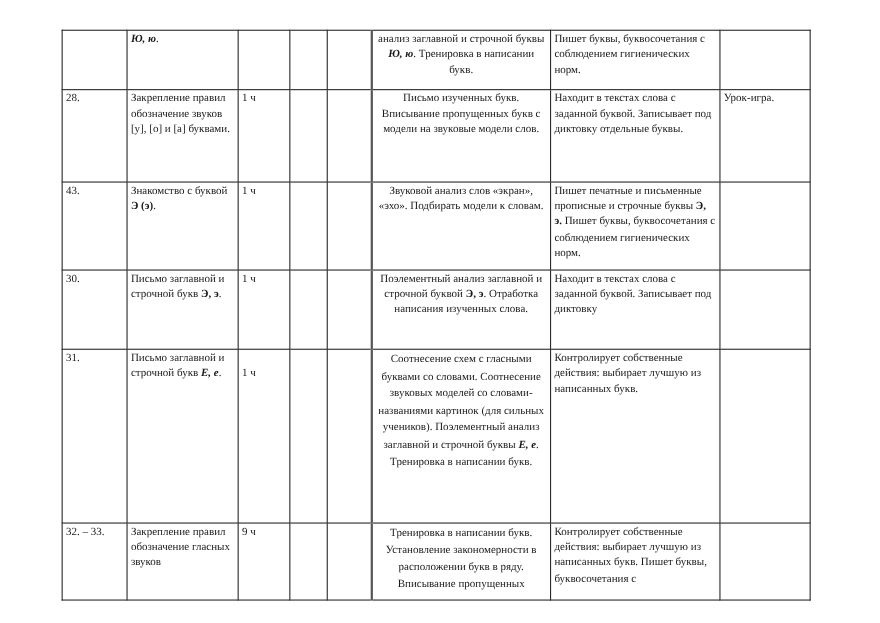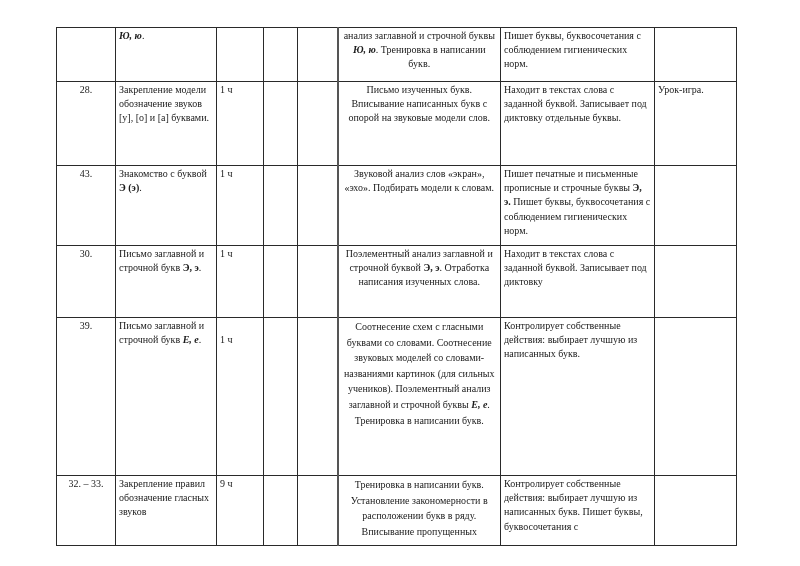--- a/index.html
+++ b/index.html
@@ -25,21 +25,21 @@
       font-size: 10px;
       line-height: 14.2px;
     }
     table.lesson-table td {
       border: 1px solid #2a2a2a;
       vertical-align: top;
       padding: 1px 3px 0 3px;
       overflow: hidden;
       word-wrap: break-word;
     }
-    td.c-num { text-align: center; padding-right: 6px; }
+    td.c-num { text-align: left; padding-right: 6px; }
     td.c-hours { text-align: left; }
     td.c-analysis { border-left: 2px solid #555555 !important; text-align: center; }
     .b-it { font-weight: bold; font-style: italic; }
     .b { font-weight: bold; }
   </style>
 </head>
 <body>
 
 <table class="lesson-table">
   <colgroup>
@@ -60,25 +60,25 @@
       <td class="c-hours"></td>
       <td></td>
       <td></td>
       <td class="c-analysis"><span>анализ заглавной и строчной буквы </span><span class="b-it">Ю, ю</span><span>. Тренировка в написании букв.</span></td>
       <td>Пишет буквы, буквосочетания с соблюдением гигиенических норм.</td>
       <td></td>
     </tr>
 
     <tr style="height:84px">
       <td class="c-num">28.</td>
-      <td><span>Закрепление модели обозначение звуков [у], [о] и [а] буквами.</span></td>
+      <td><span>Закрепление правил обозначение звуков [у], [о] и [а] буквами.</span></td>
       <td class="c-hours">1 ч</td>
       <td></td>
       <td></td>
-      <td class="c-analysis"><span>Письмо изученных букв. Вписывание написанных букв с опорой на звуковые модели слов.</span></td>
+      <td class="c-analysis"><span>Письмо изученных букв. Вписывание пропущенных букв с модели на звуковые модели слов.</span></td>
       <td>Находит в текстах слова с заданной буквой. Записывает под диктовку отдельные буквы.</td>
       <td>Урок-игра.</td>
     </tr>
 
     <tr style="height:80px">
       <td class="c-num">43.</td>
       <td><span>Знакомство с буквой </span><span class="b">Э (э)</span><span>.</span></td>
       <td class="c-hours">1 ч</td>
       <td></td>
       <td></td>
@@ -92,21 +92,21 @@
       <td><span>Письмо заглавной и строчной букв </span><span class="b">Э, э</span><span>.</span></td>
       <td class="c-hours">1 ч</td>
       <td></td>
       <td></td>
       <td class="c-analysis"><span>Поэлементный анализ заглавной и строчной буквой </span><span class="b">Э, э</span><span>. Отработка написания изученных слова.</span></td>
       <td>Находит в текстах слова с заданной буквой. Записывает под диктовку</td>
       <td></td>
     </tr>
 
     <tr style="height:158px">
-      <td class="c-num">39.</td>
+      <td class="c-num">31.</td>
       <td><span>Письмо заглавной и строчной букв </span><span class="b-it">Е, е</span><span>.</span></td>
       <td class="c-hours" style="padding-top:15px"><span>1 ч</span></td>
       <td></td>
       <td></td>
       <td class="c-analysis" style="line-height:15.6px"><span>Соотнесение схем с гласными буквами со словами. Соотнесение звуковых моделей со словами-названиями картинок (для сильных учеников). Поэлементный анализ заглавной и строчной буквы </span><span class="b-it">Е, е</span><span>. Тренировка в написании букв.</span></td>
       <td>Контролирует собственные действия: выбирает лучшую из написанных букв.</td>
       <td></td>
     </tr>
 
     <tr style="height:70px">

